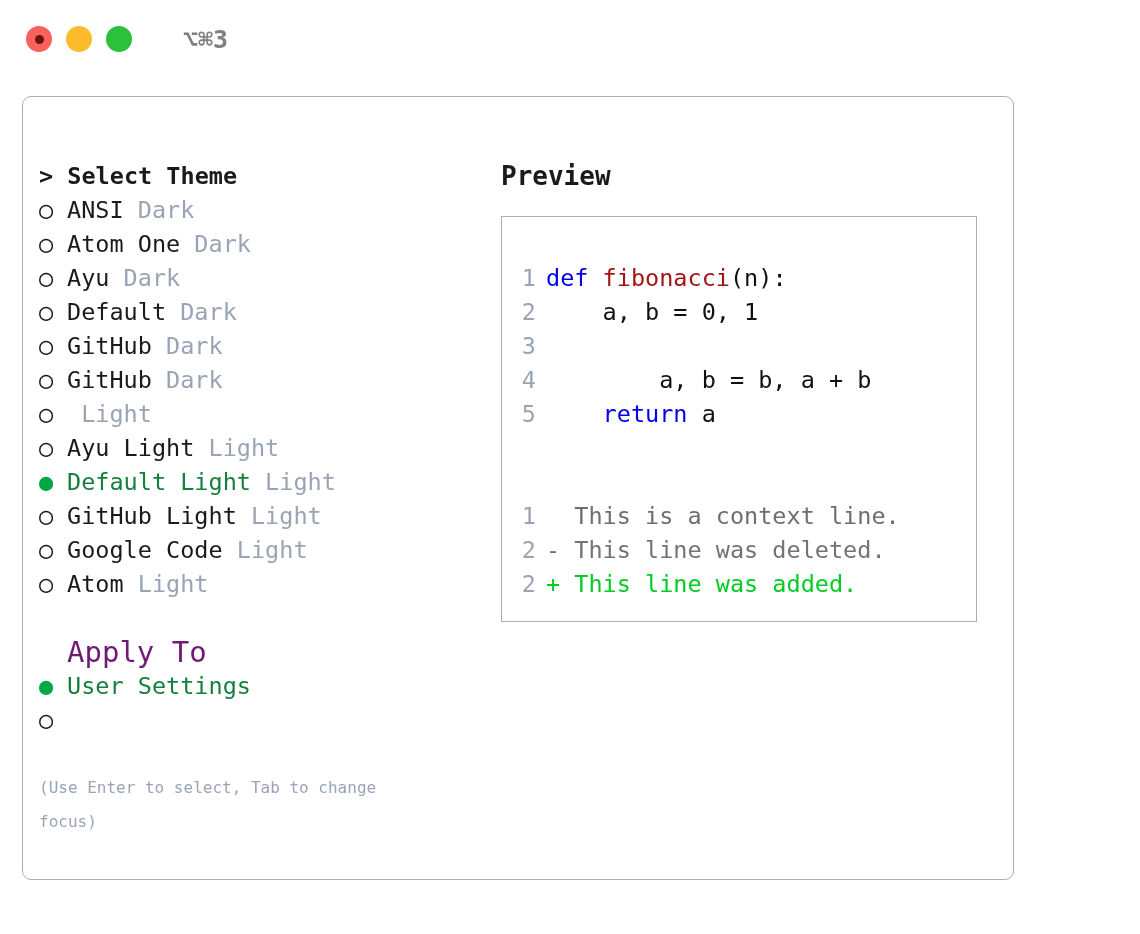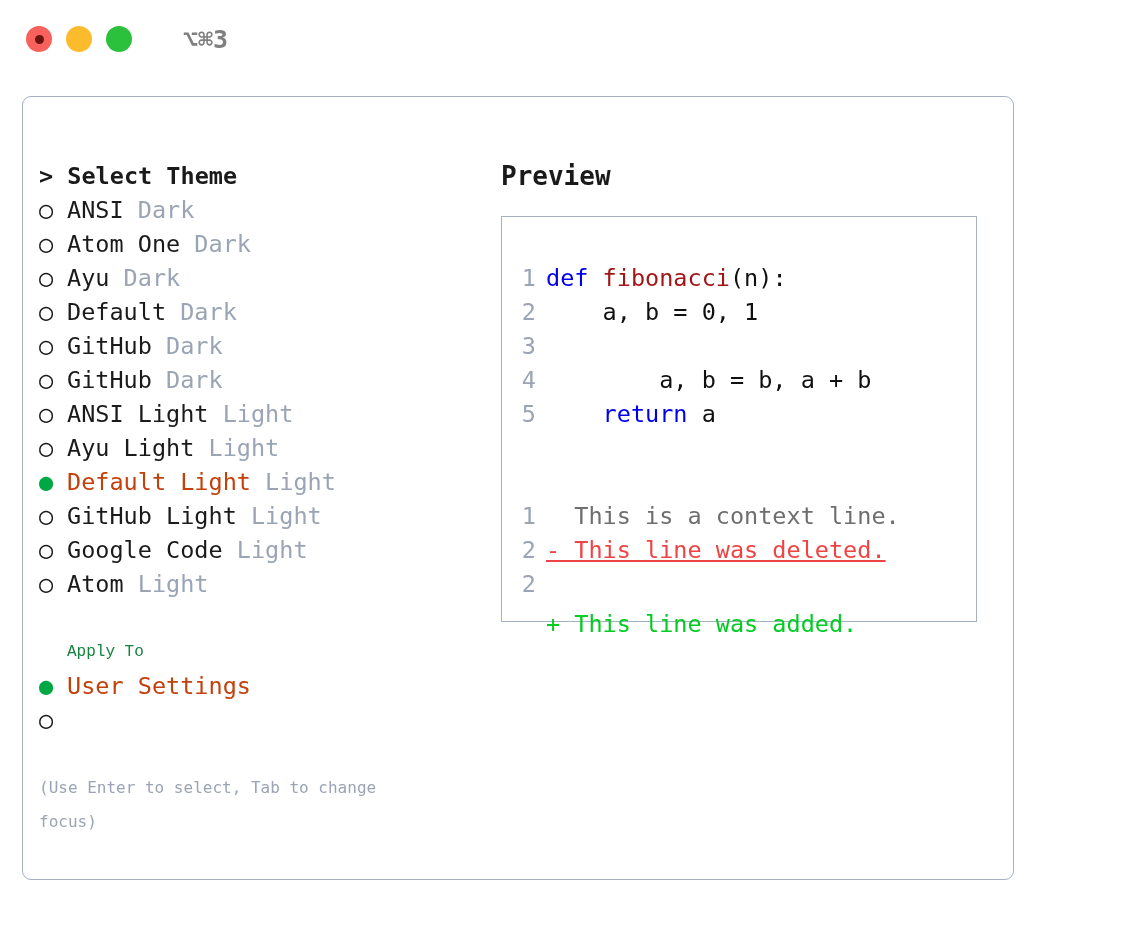--- a/index.html
+++ b/index.html
@@ -96,46 +96,45 @@
   }
 
   .list-header {
     font-size: 23.5px;
     line-height: 34px;
     color: #1a1a1a;
     font-weight: bold;
     white-space: pre;
   }
   .section-header {
-    font-size: 16px;
-    line-height: 34px;
-    color: #15803d;
+    font-size: 29px;
+    line-height: 34px;
+    color: #701a75;
     font-weight: normal;
     white-space: pre;
     padding-left: 28px;
-    font-family: Liberation Mono, monospace;
   }
 
   .opt {
     display: flex;
     align-items: baseline;
     font-size: 23.5px;
     line-height: 34px;
     white-space: pre;
   }
   .bullet {
     display: inline-block;
     width: 28px;
     flex: 0 0 28px;
     color: #1a1a1a;
     font-size: 23.5px;
   }
   .opt.selected .bullet { color: #00a844; }
   .opt-label { color: #1a1a1a; }
-  .opt.selected .opt-label { color: #c2410c; }
+  .opt.selected .opt-label { color: #15803d; }
   .opt-tag { color: #9aa4b4; }
 
   .spacer-row { height: 34px; }
 
   .hint {
     margin-top: 34px;
     font-size: 16px;
     line-height: 34px;
     color: #9aa4b4;
     width: 400px;
@@ -182,22 +181,22 @@
   .code {
     color: #101010;
   }
   .tok-kw  { color: #0000ee; }
   .tok-fn  { color: #a31515; }
   .tok-plain { color: #101010; }
 
   .blank-line { height: 34px; }
 
   .diff-ctx { color: #6e6e6e; }
-  .diff-del { color: #ef4444; text-decoration: underline; }
-  .diff-add { color: #00cc22; margin-top: 40px; }
+  .diff-del { color: #737373; }
+  .diff-add { color: #00cc22; }
 </style>
 </head>
 <body>
 
 <div class="window">
 
   <div class="titlebar">
     <div class="lights">
       <span class="light red"></span>
       <span class="light yellow"></span>
@@ -245,21 +244,20 @@
             <span class="opt-tag">Dark</span>
           </div>
           <div class="opt">
             <span class="bullet">○</span>
             <span class="opt-label">GitHub</span>
             <span class="opt-tag">&nbsp;</span>
             <span class="opt-tag">Dark</span>
           </div>
           <div class="opt">
             <span class="bullet">○</span>
-            <span class="opt-label">ANSI Light</span>
             <span class="opt-tag">&nbsp;</span>
             <span class="opt-tag">Light</span>
           </div>
           <div class="opt">
             <span class="bullet">○</span>
             <span class="opt-label">Ayu Light</span>
             <span class="opt-tag">&nbsp;</span>
             <span class="opt-tag">Light</span>
           </div>
           <div class="opt selected">

